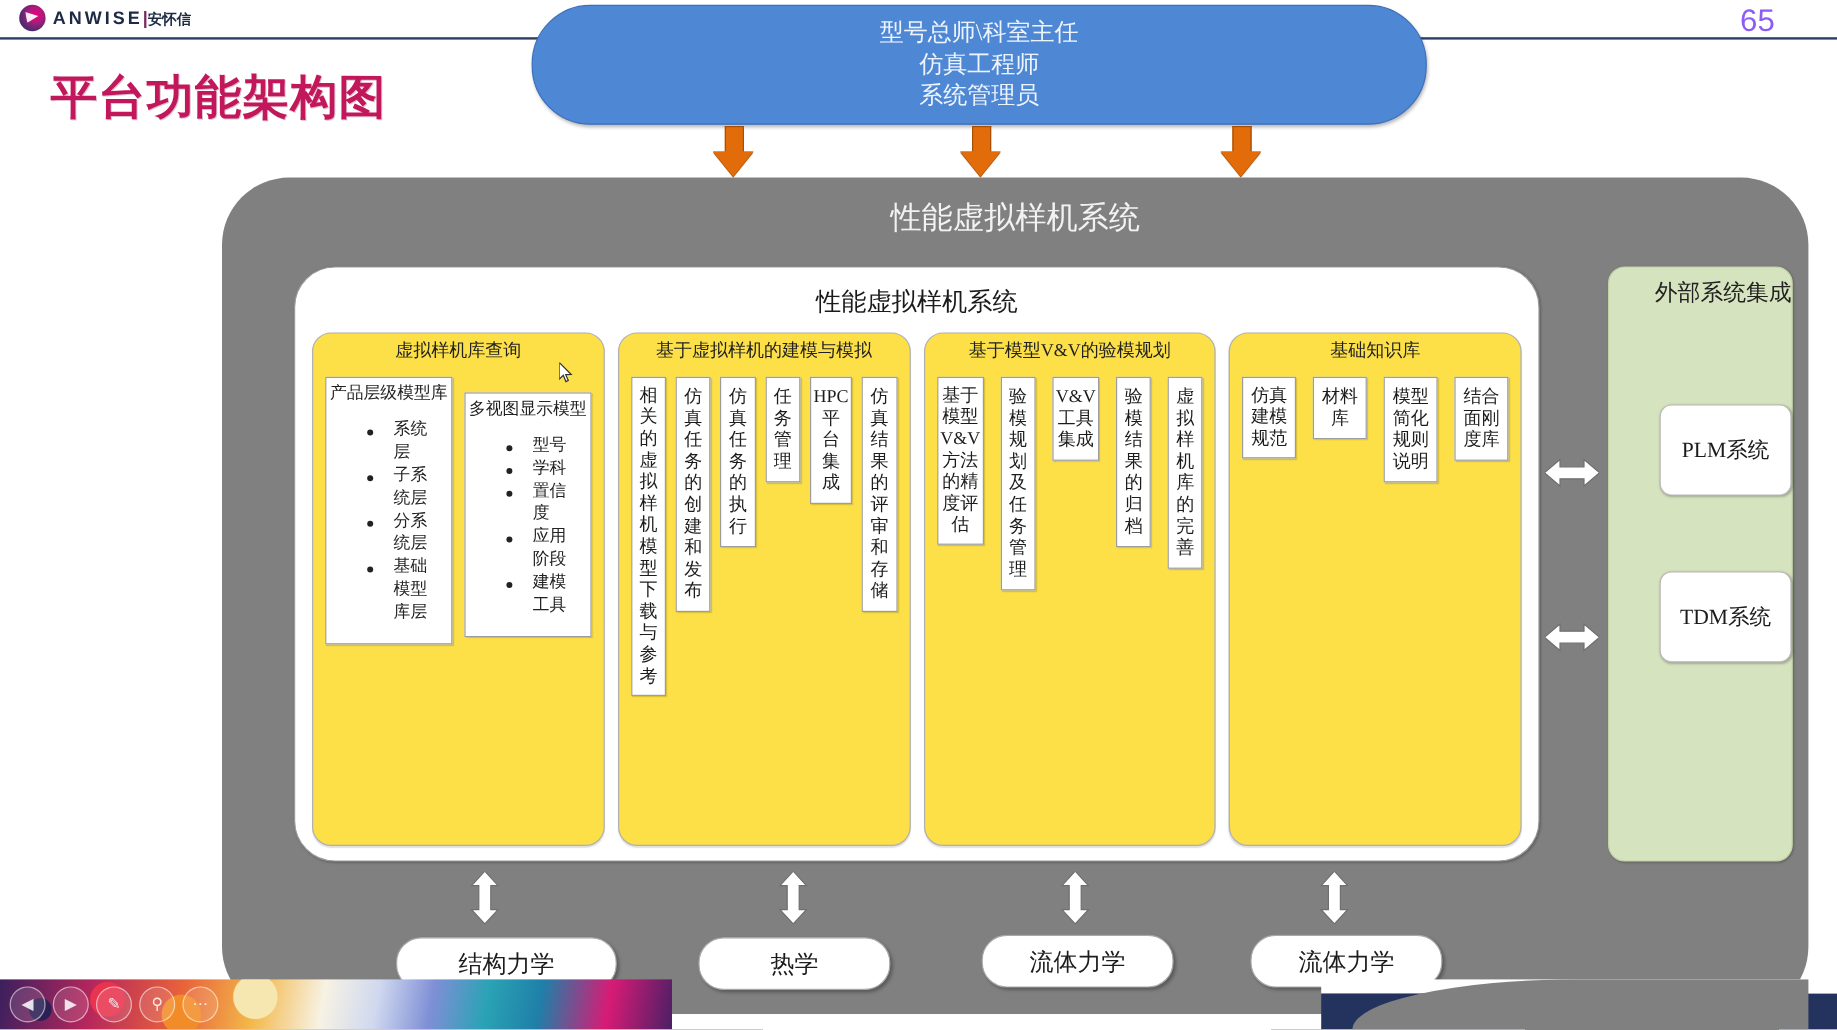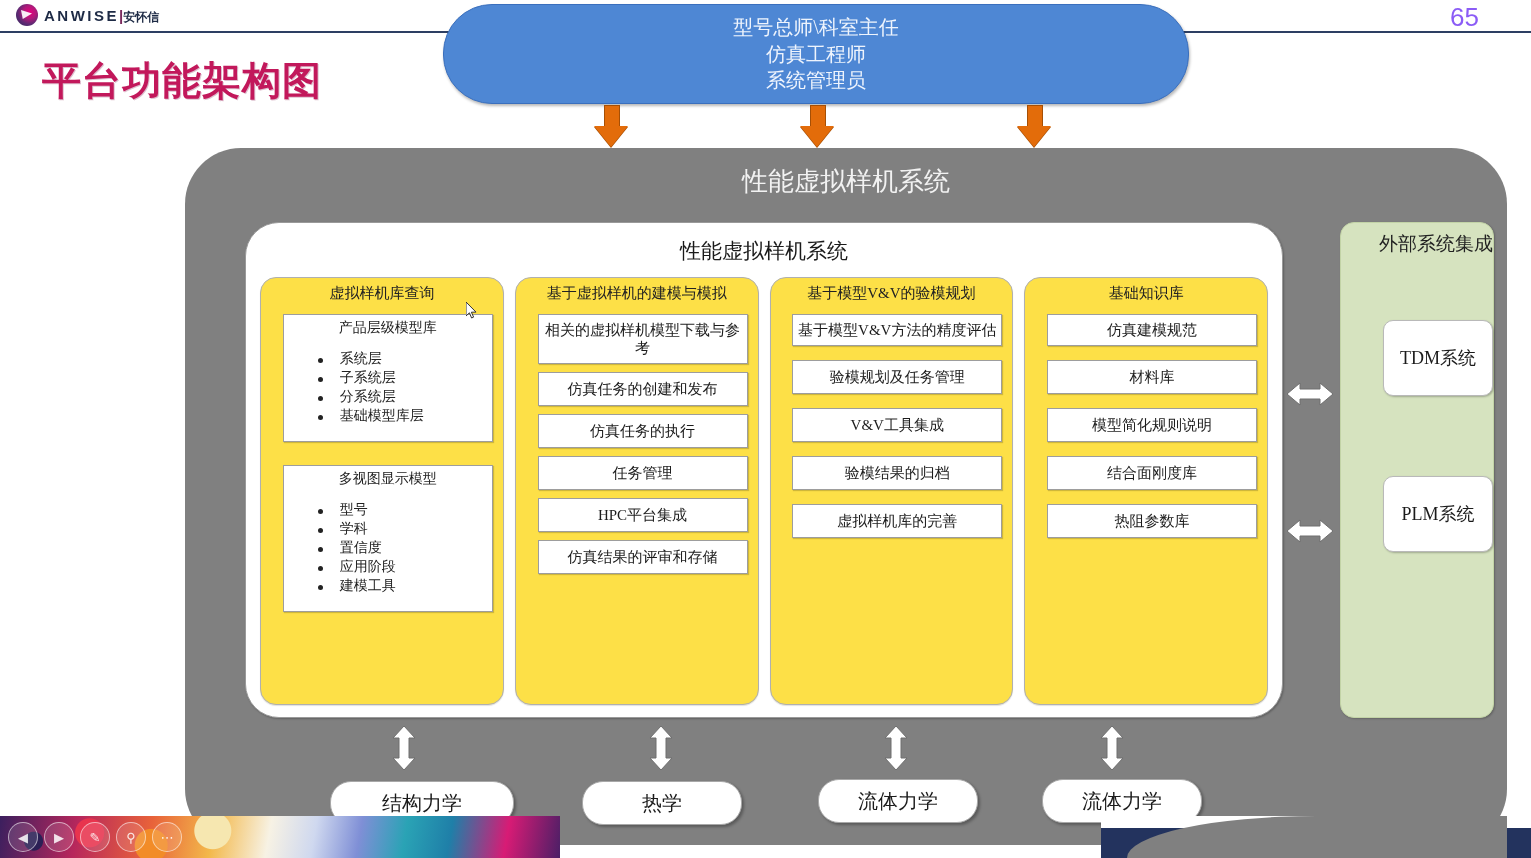--- a/index.html
+++ b/index.html
@@ -57,21 +57,21 @@
     box-shadow:1px 1px 2px rgba(0,0,0,.25);}
   .inner-title{position:absolute;left:0;right:0;top:14px;text-align:center;
     font-size:21px;color:#1a1a1a;}
 
   
   .cols{position:absolute;left:14px;top:54px;right:14px;bottom:12px;display:flex;gap:11px;}
   .col{flex:1;border:1px solid #b0b0b0;border-radius:16px;background:#fde047;
     display:flex;flex-direction:column;align-items:center;padding:7px 10px 0;
     box-shadow:0 1px 1px rgba(0,0,0,.12);}
   .col-head{font-size:15px;color:#222;margin-bottom:12px;text-align:center;line-height:1.1;}
-  .col-body{width:100%;display:flex;flex-direction:column;gap:10px;align-items:flex-end;}
+  .col-body{width:100%;display:flex;flex-direction:row;gap:10px;align-items:flex-start;}
 
   .sub-box{width:92%;border:1px solid #9d9d9d;background:#fff;padding:4px 2px;
     box-shadow:1px 1px 1px rgba(0,0,0,.18);}
   .sub-title{font-size:14px;color:#222;text-align:center;margin-bottom:1px;}
   .sub-box ul{list-style:none;margin:12px;padding:0 0 0 16px;}
   .sub-box li{font-size:14px;color:#222;line-height:1.36;position:relative;padding-left:26px;}
   .sub-box li:before{content:"";position:absolute;left:4px;top:9px;width:5px;height:5px;
     border-radius:50%;background:#222;}
 
   .item{width:92%;border:1px solid #9d9d9d;background:#fff;text-align:center;
@@ -216,31 +216,30 @@
         </div>
       </div>
 
       <div class="col">
         <div class="col-head">基础知识库</div>
         <div class="col-body" style="gap:14px;">
           <div class="item tall">仿真建模规范</div>
           <div class="item">材料库</div>
           <div class="item">模型简化规则说明</div>
           <div class="item">结合面刚度库</div>
-          <div class="item">热阻参数库</div>
         </div>
       </div>
 
     </div>
   </div>
 
   <div class="ext">
     <div class="ext-title">外部系统集成</div>
+    <div class="ext-item plm">PLM系统</div>
     <div class="ext-item tdm">TDM系统</div>
-    <div class="ext-item plm">PLM系统</div>
   </div>
 
   <div class="harrow" style="left:1287px;top:381px;">
     <svg width="46" height="26" viewBox="0 0 46 26">
       <polygon points="0,13 13,2 13,8 33,8 33,2 46,13 33,24 33,18 13,18 13,24" fill="#ffffff" stroke="#6f6f6f" stroke-width="1"></polygon>
     </svg>
   </div>
   <div class="harrow" style="left:1287px;top:518px;">
     <svg width="46" height="26" viewBox="0 0 46 26">
       <polygon points="0,13 13,2 13,8 33,8 33,2 46,13 33,24 33,18 13,18 13,24" fill="#ffffff" stroke="#6f6f6f" stroke-width="1"></polygon>

